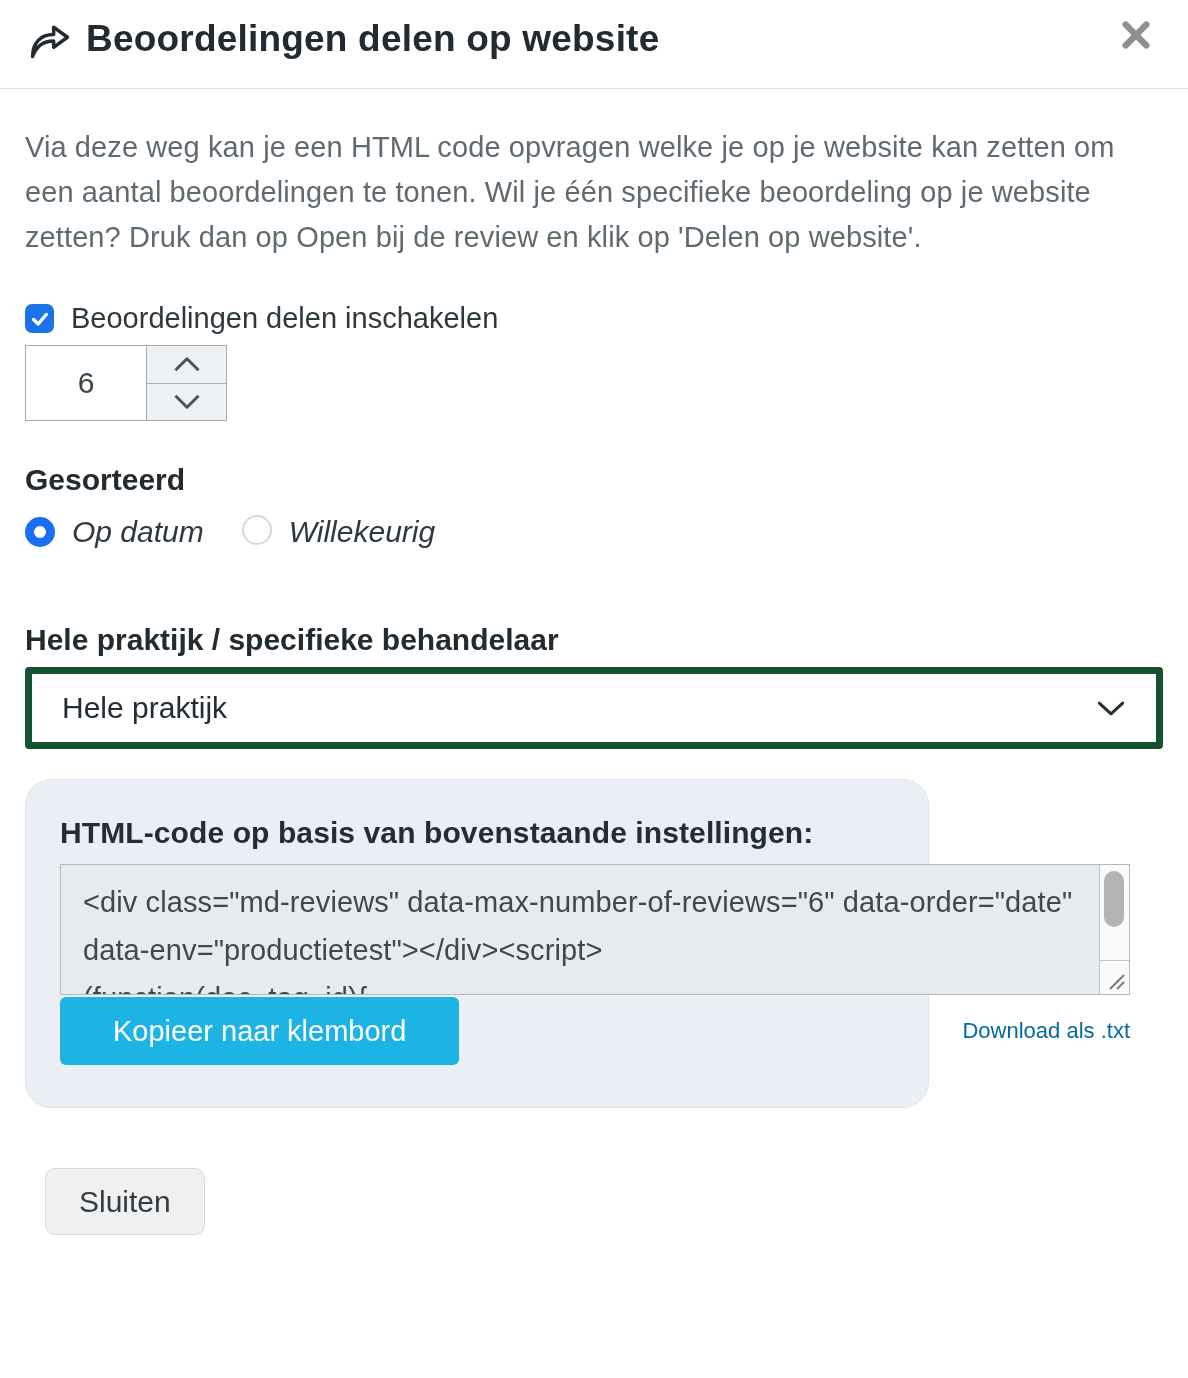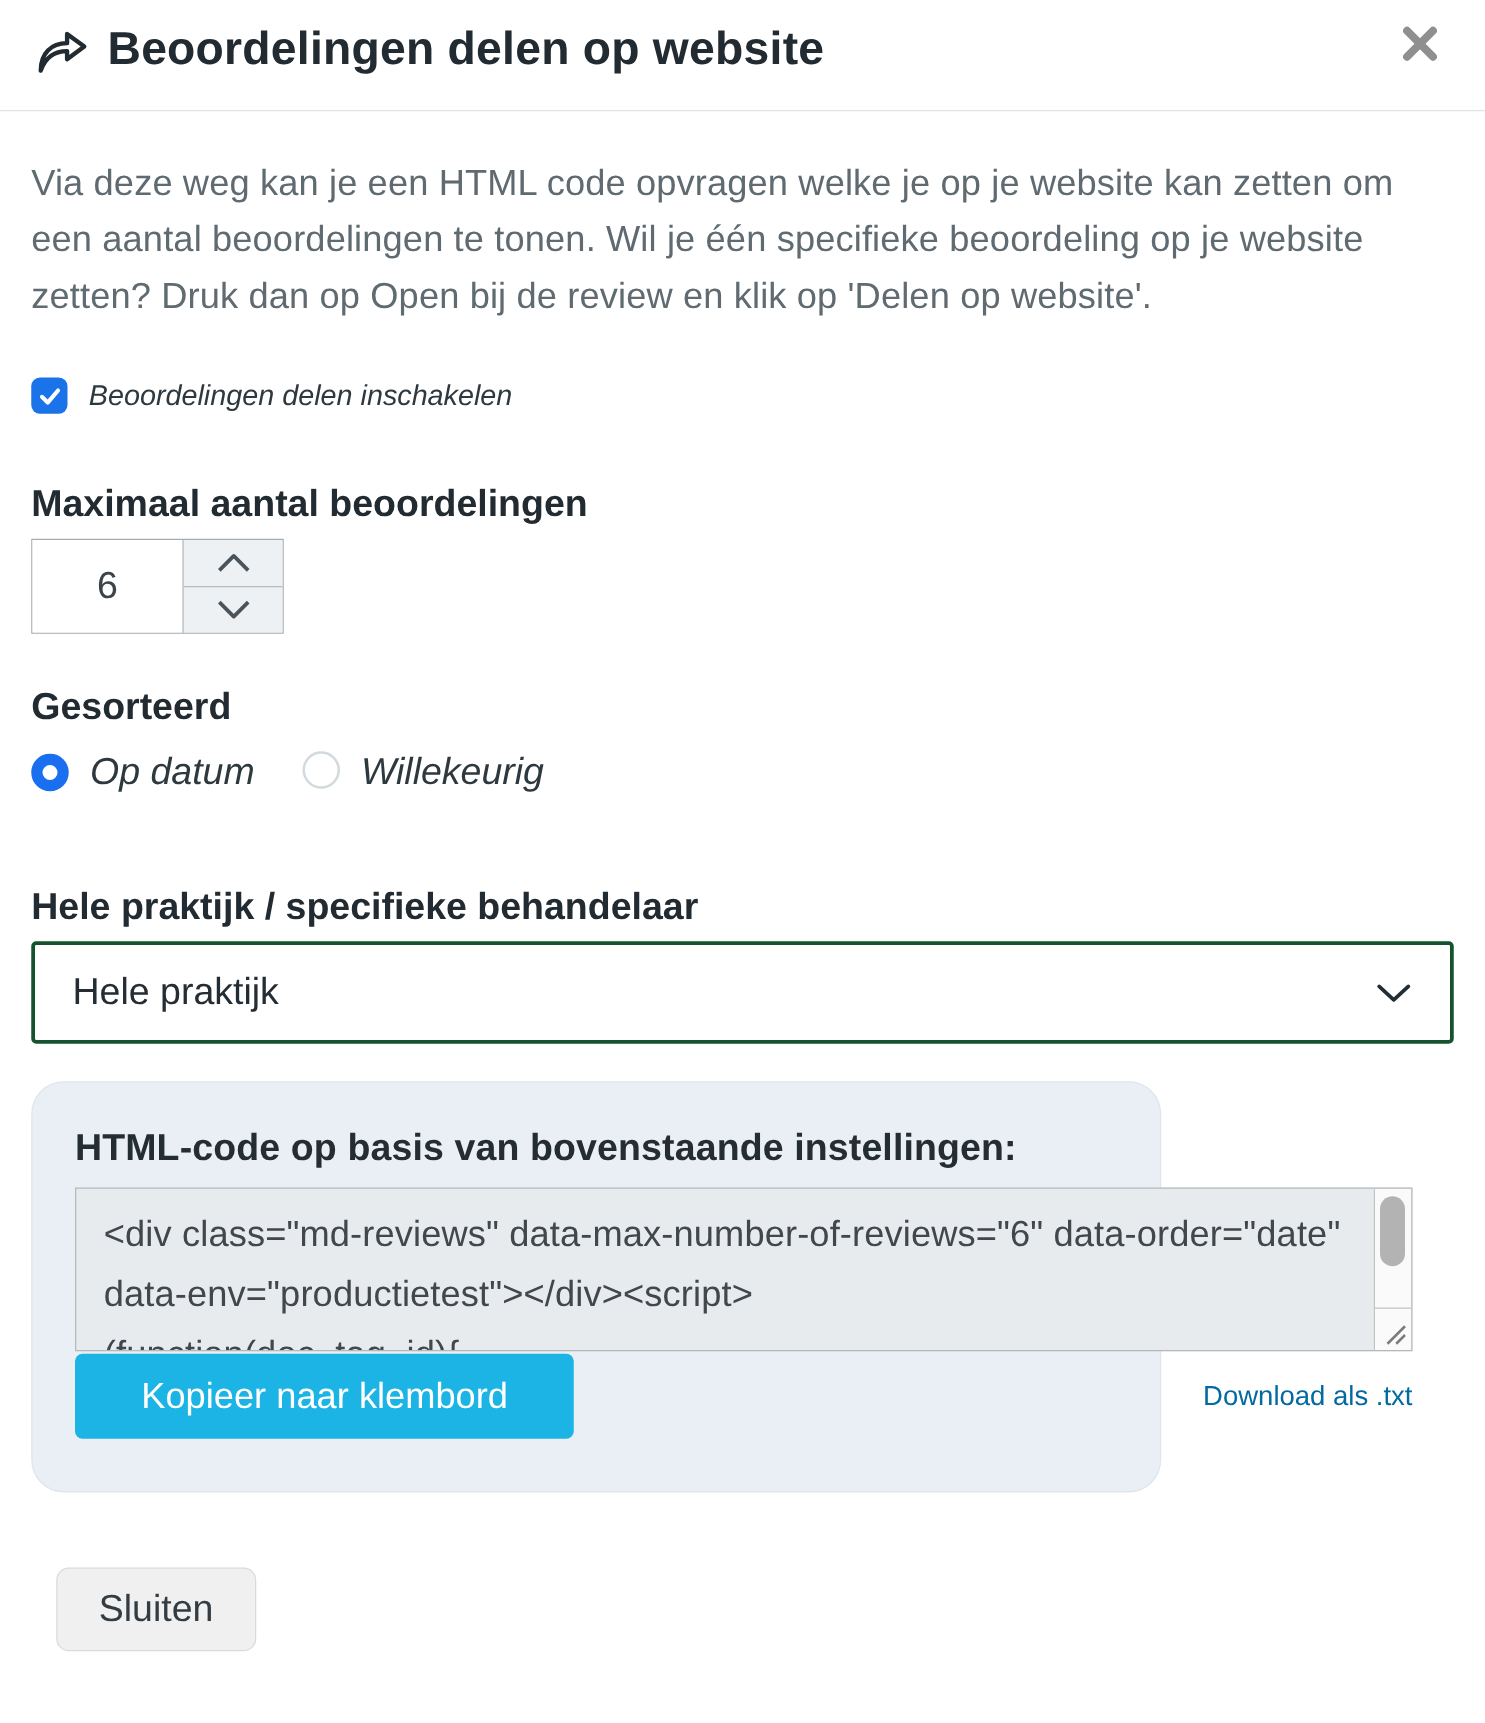--- a/index.html
+++ b/index.html
@@ -36,21 +36,21 @@
   
   .cb-row { display:flex; align-items:center; margin-top:20px; }
   .cb-row.first { margin-top:42px; }
   .cb-box {
     width:29px; height:29px; border-radius:7px; flex:0 0 auto;
     display:flex; align-items:center; justify-content:center;
     cursor:pointer;
   }
   .cb-box.checked { background:#1a73e8; }
   .cb-box.unchecked { background:#fff; border:2px solid #dbe1e6; }
-  .cb-label { margin-left:17px; font-size:23px; color:#2e393f;font-style:italic; }
+  .cb-label { margin-left:17px; font-size:29px; color:#2e393f; }
 
   
   .sec-label { font-size:30px; font-weight:700; color:#222b31; }
   .sec-label.mt-max { margin-top:56px; }
   .sec-label.mt-sort { margin-top:42px; }
   .sec-label.medium { font-weight:600; margin-top:74px; }
 
   
   .num-widget {
     margin-top:10px; width:202px; height:76px;
@@ -74,21 +74,21 @@
     width:30px; height:30px; border-radius:50%; flex:0 0 auto; cursor:pointer;
   }
   .radio.selected { background:#fff; border:9px solid #1a6ff0; }
   .radio.unselected { background:#fff; border:2px solid #d3dade; }
   .radio-label { margin-left:17px; font-size:30px; color:#2e393f; }
   .radio-group2 { margin-left:38px; display:flex; align-items:flex-start; }
 
   
   .select-box {
     margin-top:10px; width:1138px; height:82px;
-    border:3px solid #14532d; border-radius:4px; background:#fff;
+    border:7px solid #14532d; border-radius:4px; background:#fff;
     display:flex; align-items:center; padding:0 30px; cursor:pointer;
   }
   .select-box .sel-text { font-size:30px; color:#232d33; }
   .select-box .chev { margin-left:auto; display:flex; align-items:center; }
 
   
   .code-panel {
     margin-top:30px; width:904px; border-radius:26px;
     background:#e9eff4; border:1px solid #dde6ec;
     padding:36px 34px 42px 34px;
@@ -162,21 +162,20 @@
     <div class="cb-row first">
       <span class="cb-box checked">
         <svg viewBox="0 0 24 24" width="22" height="22">
           <polyline points="5,12.5 10,17.5 19,7" fill="none" stroke="#ffffff" stroke-width="3.6" stroke-linecap="round" stroke-linejoin="round"></polyline>
         </svg>
       </span>
       <span class="cb-label">Beoordelingen delen inschakelen</span>
     </div>
 
     
-    <div class="sec-label mt-max">Maximaal aantal beoordelingen</div>
     <div class="num-widget">
       <input class="num-input" type="text" value="6" style="">
       <div class="spin-col">
         <button class="spin-btn up">
           <svg viewBox="0 0 26 14" width="30" height="17">
             <polyline points="3,12 13,2 23,12" fill="none" stroke="#4a545a" stroke-width="2.6" stroke-linejoin="round"></polyline>
           </svg>
         </button>
         <button class="spin-btn">
           <svg viewBox="0 0 26 14" width="30" height="17">

